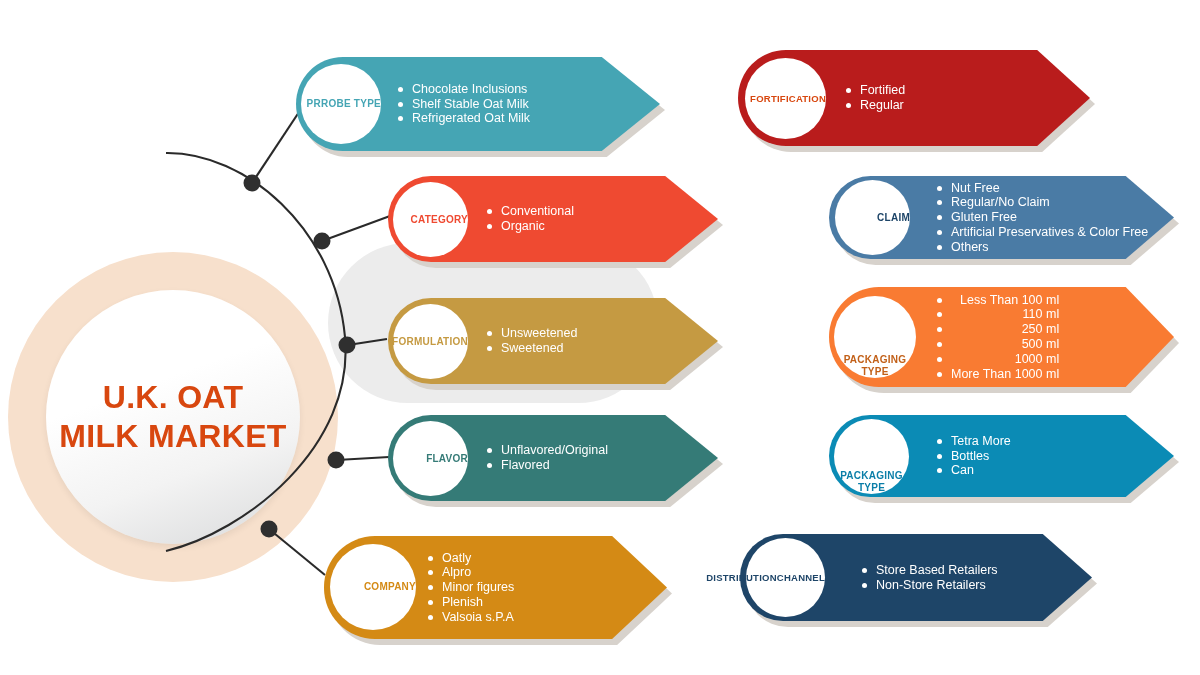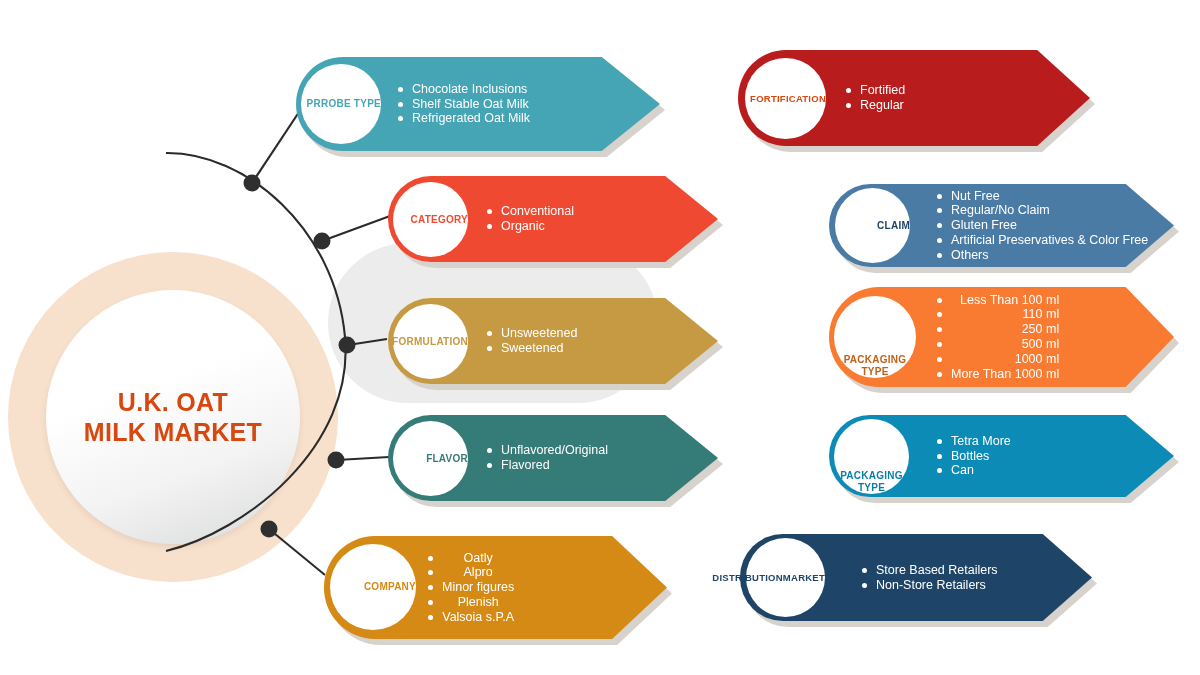--- a/index.html
+++ b/index.html
@@ -52,21 +52,21 @@
     z-index: 3;
     display: flex;
     align-items: center;
     justify-content: center;
     box-shadow: 0 3px 7px rgba(0,0,0,0.07);
   }
   .hub-title {
     text-align: center;
     color: #d8470f;
     font-weight: bold;
-    font-size: 25px;
+    font-size: 32px;
     line-height: 1.22;
     letter-spacing: 0.3px;
   }
 
   
   #connectors {
     position: absolute;
     left: 0; top: 0;
     width: 1200px; height: 675px;
     z-index: 4;
@@ -217,21 +217,21 @@
       </ul>
     </div>
     <div class="badge" style="left:5px; top:6px; width:75px; height:75px; color:#357b77;">
       <span>FLAVOR</span>
     </div>
   </div>
 
   <div class="arrow-row" style="left:324px; top:536px; width:343px; height:103px;">
     <div class="arrow-shadow" style="clip-path: polygon(0% 0%, 84% 0%, 100% 50%, 84% 100%, 0% 100%); border-radius:51px 0 0 51px;"></div>
     <div class="arrow-body" style="background:#d48a15; clip-path: polygon(0% 0%, 84% 0%, 100% 50%, 84% 100%, 0% 100%); border-radius:51px 0 0 51px;">
-      <ul class="arrow-items" style="margin-left:104px;text-align:center;">
+      <ul class="arrow-items" style="margin-left:104px;">
         <li>Oatly</li>
         <li>Alpro</li>
         <li>Minor figures</li>
         <li>Plenish</li>
         <li>Valsoia s.P.A</li>
       </ul>
     </div>
     <div class="badge" style="left:6px; top:8px; width:86px; height:86px; color:#d48a15;">
       <span>COMPANY</span>
     </div>
@@ -243,21 +243,21 @@
       <ul class="arrow-items" style="margin-left:108px;">
         <li>Fortified</li>
         <li>Regular</li>
       </ul>
     </div>
     <div class="badge" style="left:7px; top:8px; width:81px; height:81px; color:#d8470f; font-size:9.5px;">
       <span>FORTIFICATION</span>
     </div>
   </div>
 
-  <div class="arrow-row" style="left:829px; top:184px; width:345px; height:83px;">
+  <div class="arrow-row" style="left:829px; top:176px; width:345px; height:83px;">
     <div class="arrow-shadow" style="clip-path: polygon(0% 0%, 86% 0%, 100% 50%, 86% 100%, 0% 100%); border-radius:42px 0 0 42px;"></div>
     <div class="arrow-body" style="background:#4a7ba5; clip-path: polygon(0% 0%, 86% 0%, 100% 50%, 86% 100%, 0% 100%); border-radius:42px 0 0 42px;">
       <ul class="arrow-items" style="margin-left:108px;">
         <li>Nut Free</li>
         <li>Regular/No Claim</li>
         <li>Gluten Free</li>
         <li>Artificial Preservatives &amp; Color Free</li>
         <li>Others</li>
       </ul>
     </div>
@@ -302,17 +302,17 @@
   <div class="arrow-row" style="left:740px; top:534px; width:352px; height:87px;">
     <div class="arrow-shadow" style="clip-path: polygon(0% 0%, 86% 0%, 100% 50%, 86% 100%, 0% 100%); border-radius:43px 0 0 43px;"></div>
     <div class="arrow-body" style="background:#1e4568; clip-path: polygon(0% 0%, 86% 0%, 100% 50%, 86% 100%, 0% 100%); border-radius:43px 0 0 43px;">
       <ul class="arrow-items" style="margin-left:122px;">
         <li>Store Based Retailers</li>
         <li>Non-Store Retailers</li>
       </ul>
     </div>
     <div class="badge" style="left:6px; top:4px; width:79px; height:79px; color:#1e4568; flex-direction:row; font-size:9.5px;">
       <span>DISTRIBUTION</span>
-      <span>MARKET</span>
+      <span>CHANNEL</span>
     </div>
   </div>
 
 </div>
 
 </body></html>

